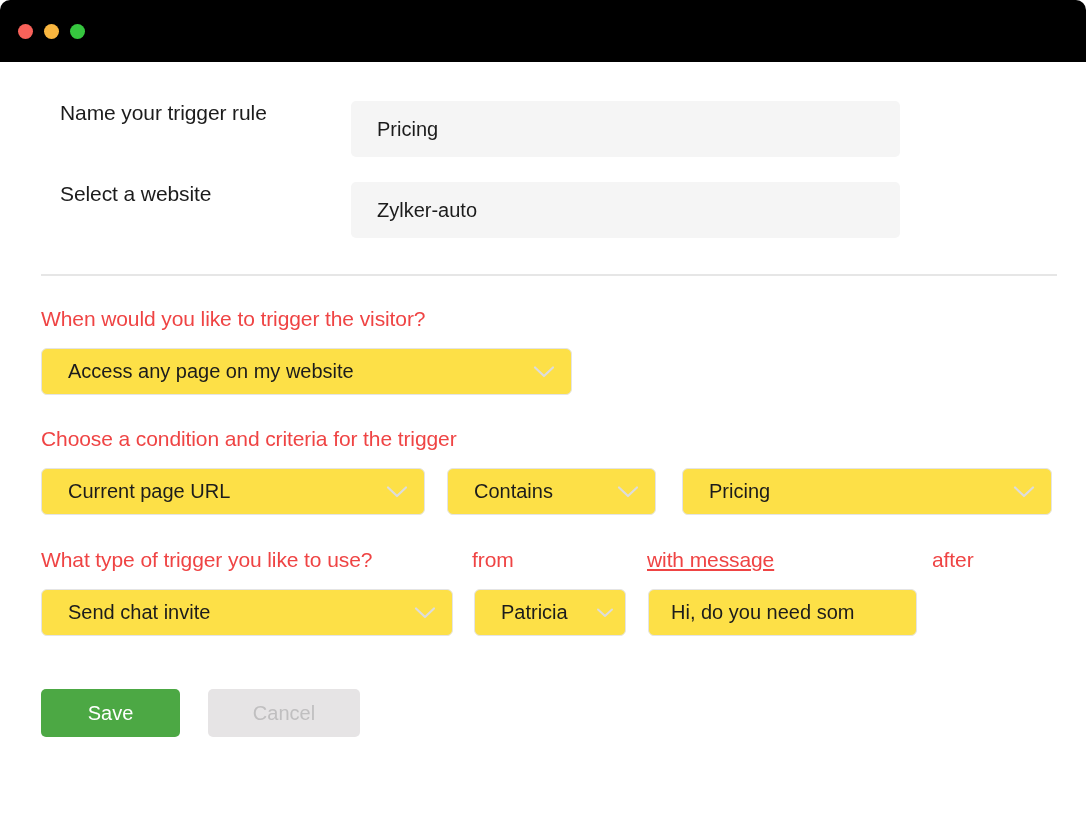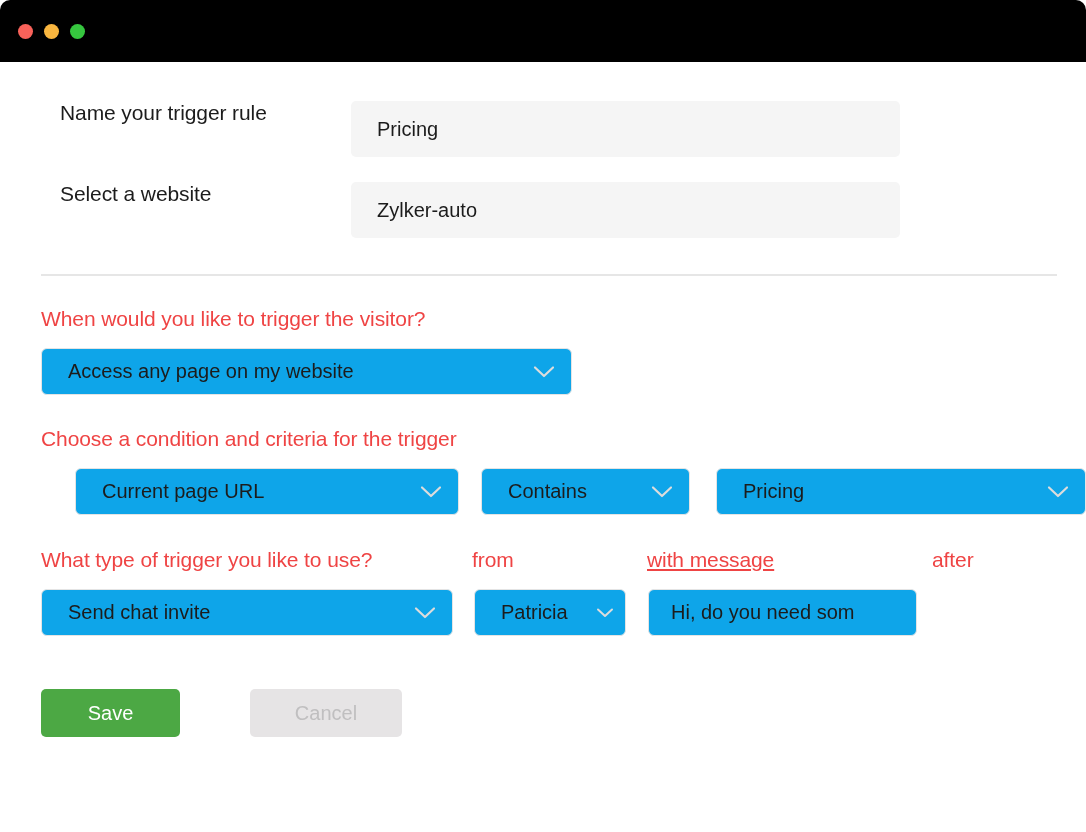--- a/index.html
+++ b/index.html
@@ -96,21 +96,21 @@
     display: flex;
     align-items: flex-start;
   }
 
   
   .ctl {
     position: relative;
     height: 47px;
     border: 1px solid #e4e4e4;
     border-radius: 6px;
-    background: #0ea5e9;
+    background: #fde047;
     box-sizing: border-box;
     display: flex;
     align-items: center;
     padding-left: 26px;
     padding-right: 40px;
     font-size: 20px;
     color: #1c1c1c;
     white-space: nowrap;
     overflow: hidden;
   }
@@ -125,21 +125,20 @@
     height: 13px;
     display: block;
   }
   .chev svg { display: block; }
 
   
   .btn-row {
     display: flex;
     margin-left: 41px;
     margin-top: 53px;
-    gap: 42px;
   }
   .btn {
     height: 48px;
     border-radius: 5px;
     border: none;
     font-size: 20px;
     font-family: "Liberation Sans", sans-serif;
     cursor: pointer;
     padding: 0;
   }
@@ -189,21 +188,21 @@
             <svg width="22" height="13" viewBox="0 0 22 13">
               <path d="M2 2 L11 10.5 L20 2" fill="none" stroke="#dcdcdc" stroke-width="2.2" stroke-linecap="round" stroke-linejoin="round"></path>
             </svg>
           </span>
         </div>
       </div>
     </div>
 
     <div class="section" style="margin-top:32px;">
       <div class="hint">Choose a condition and criteria for the trigger</div>
-      <div class="field-row" style="margin-top:17px;justify-content:flex-end;">
+      <div class="field-row" style="margin-top:17px;">
 
         <div class="ctl" style="width:384px;">
           <span>Current page URL</span>
           <span class="chev">
             <svg width="22" height="13" viewBox="0 0 22 13">
               <path d="M2 2 L11 10.5 L20 2" fill="none" stroke="#dcdcdc" stroke-width="2.2" stroke-linecap="round" stroke-linejoin="round"></path>
             </svg>
           </span>
         </div>
 

